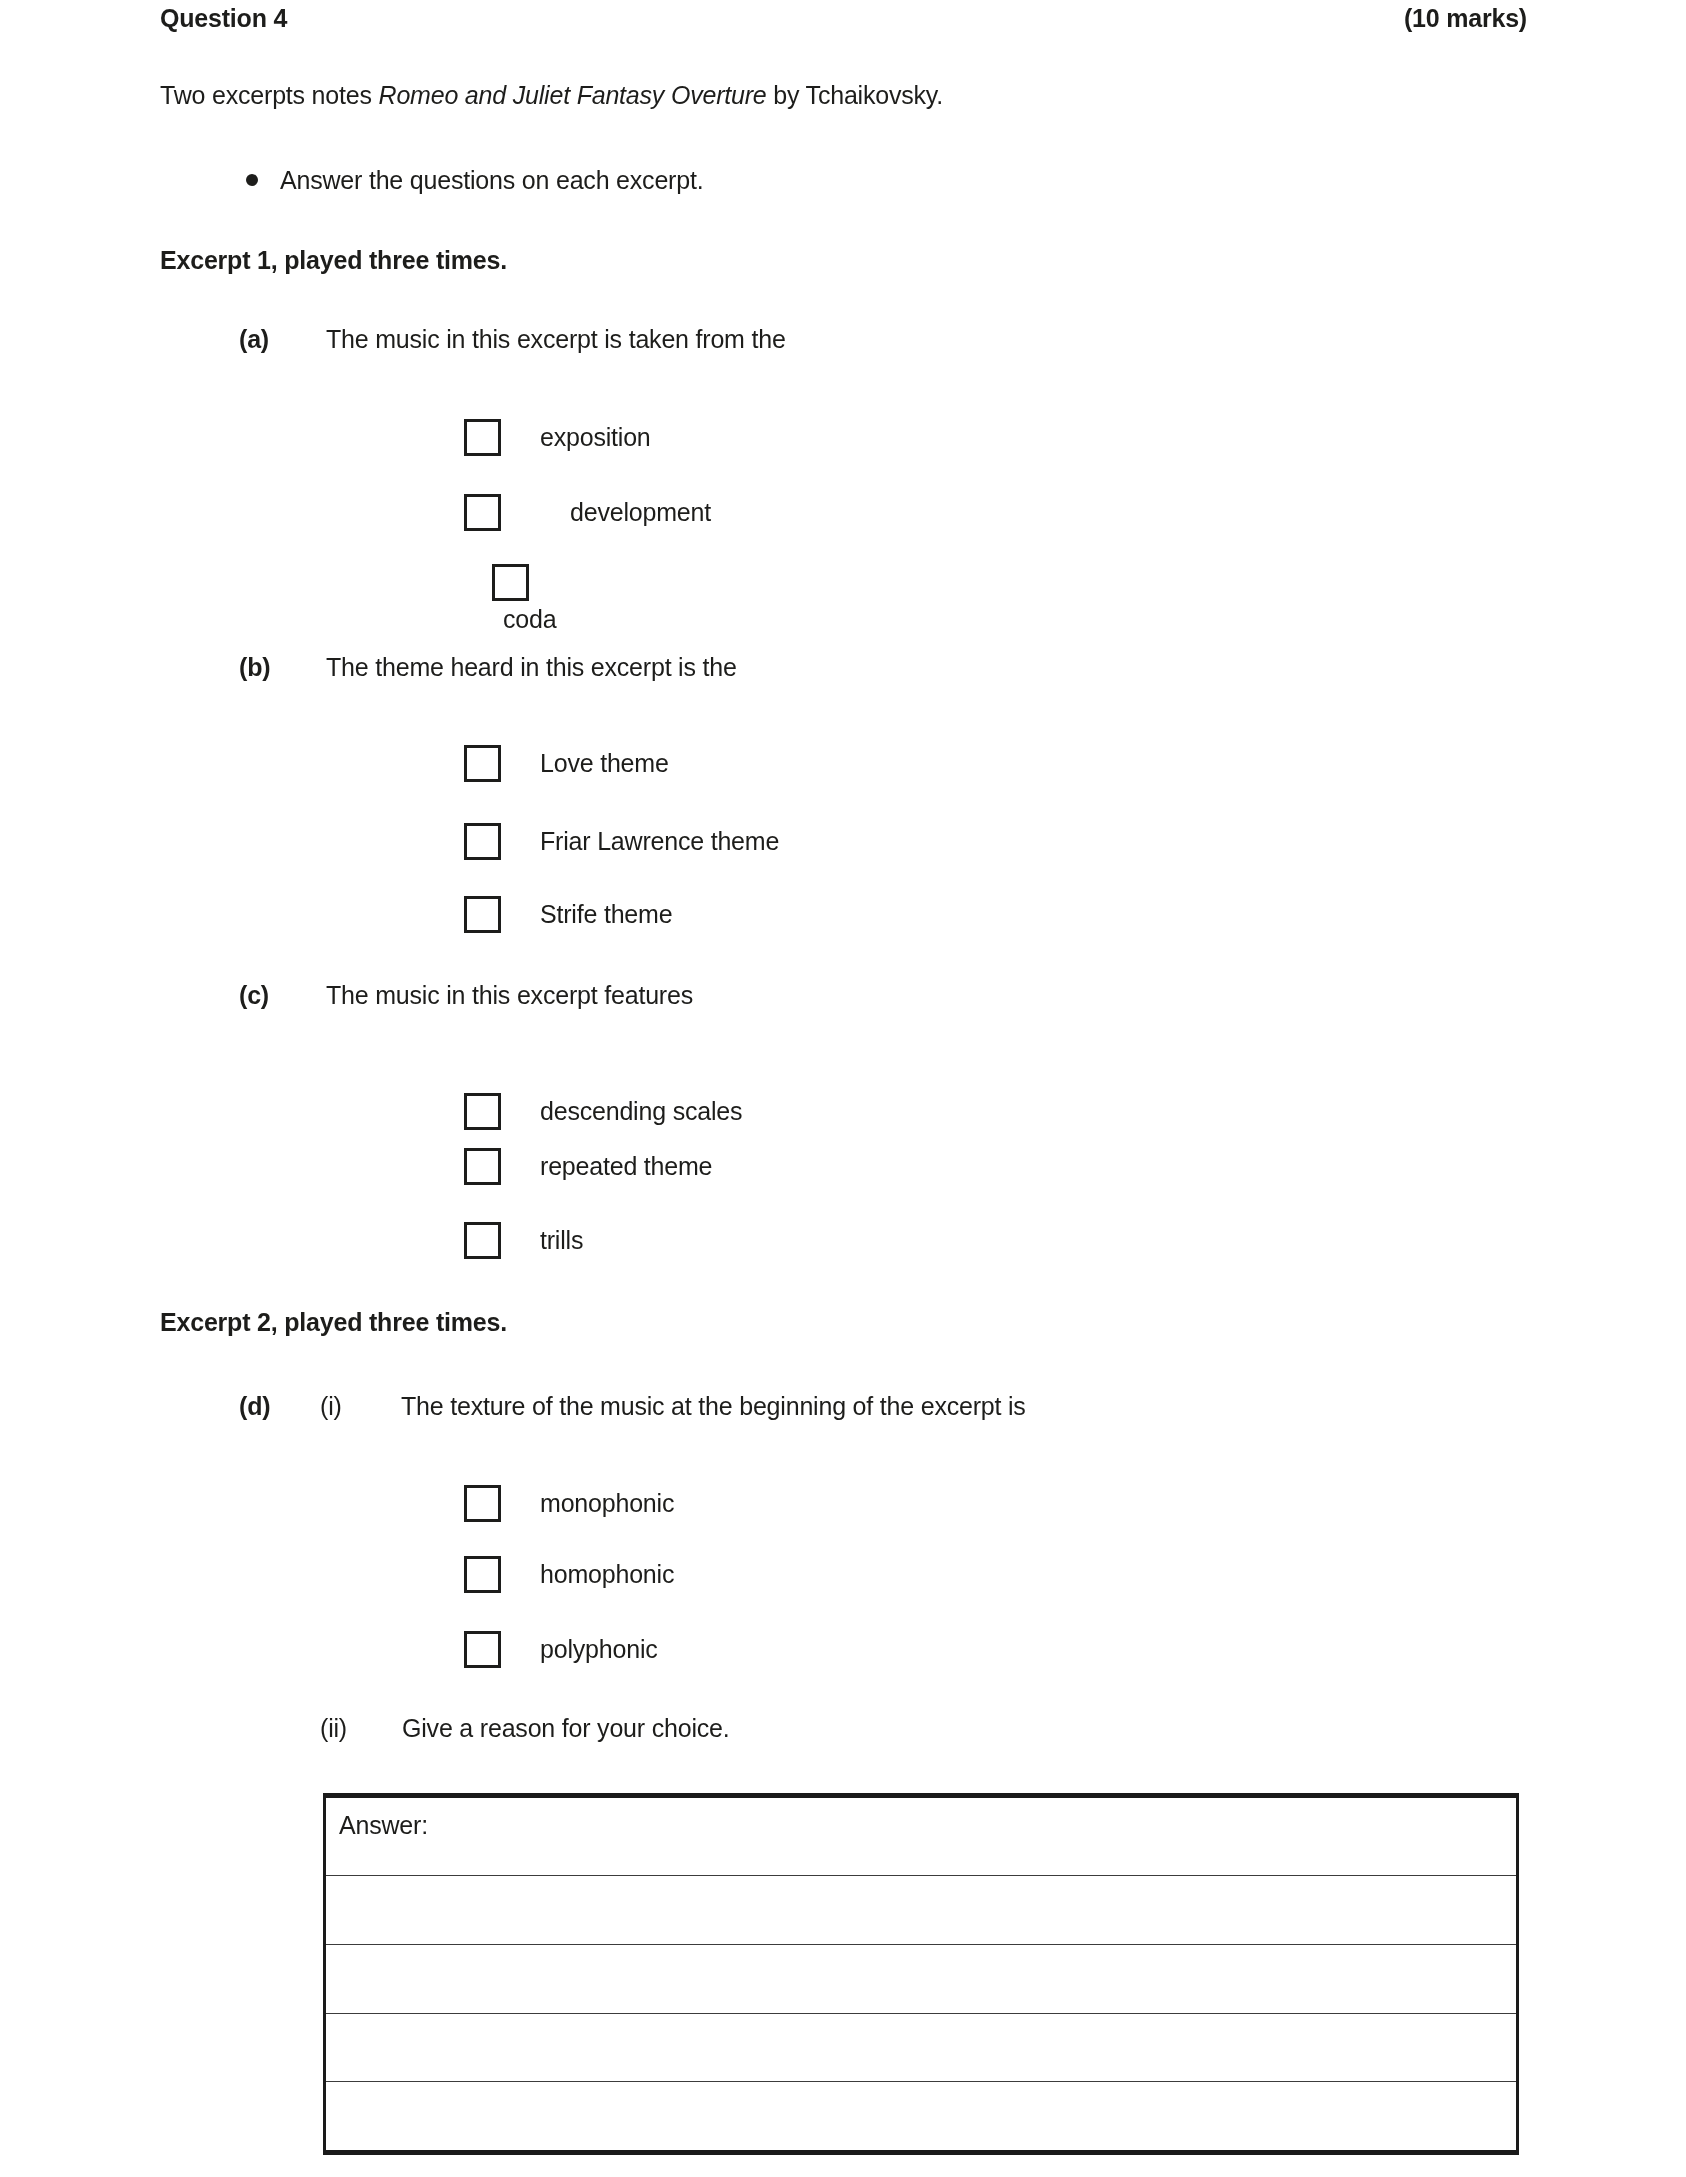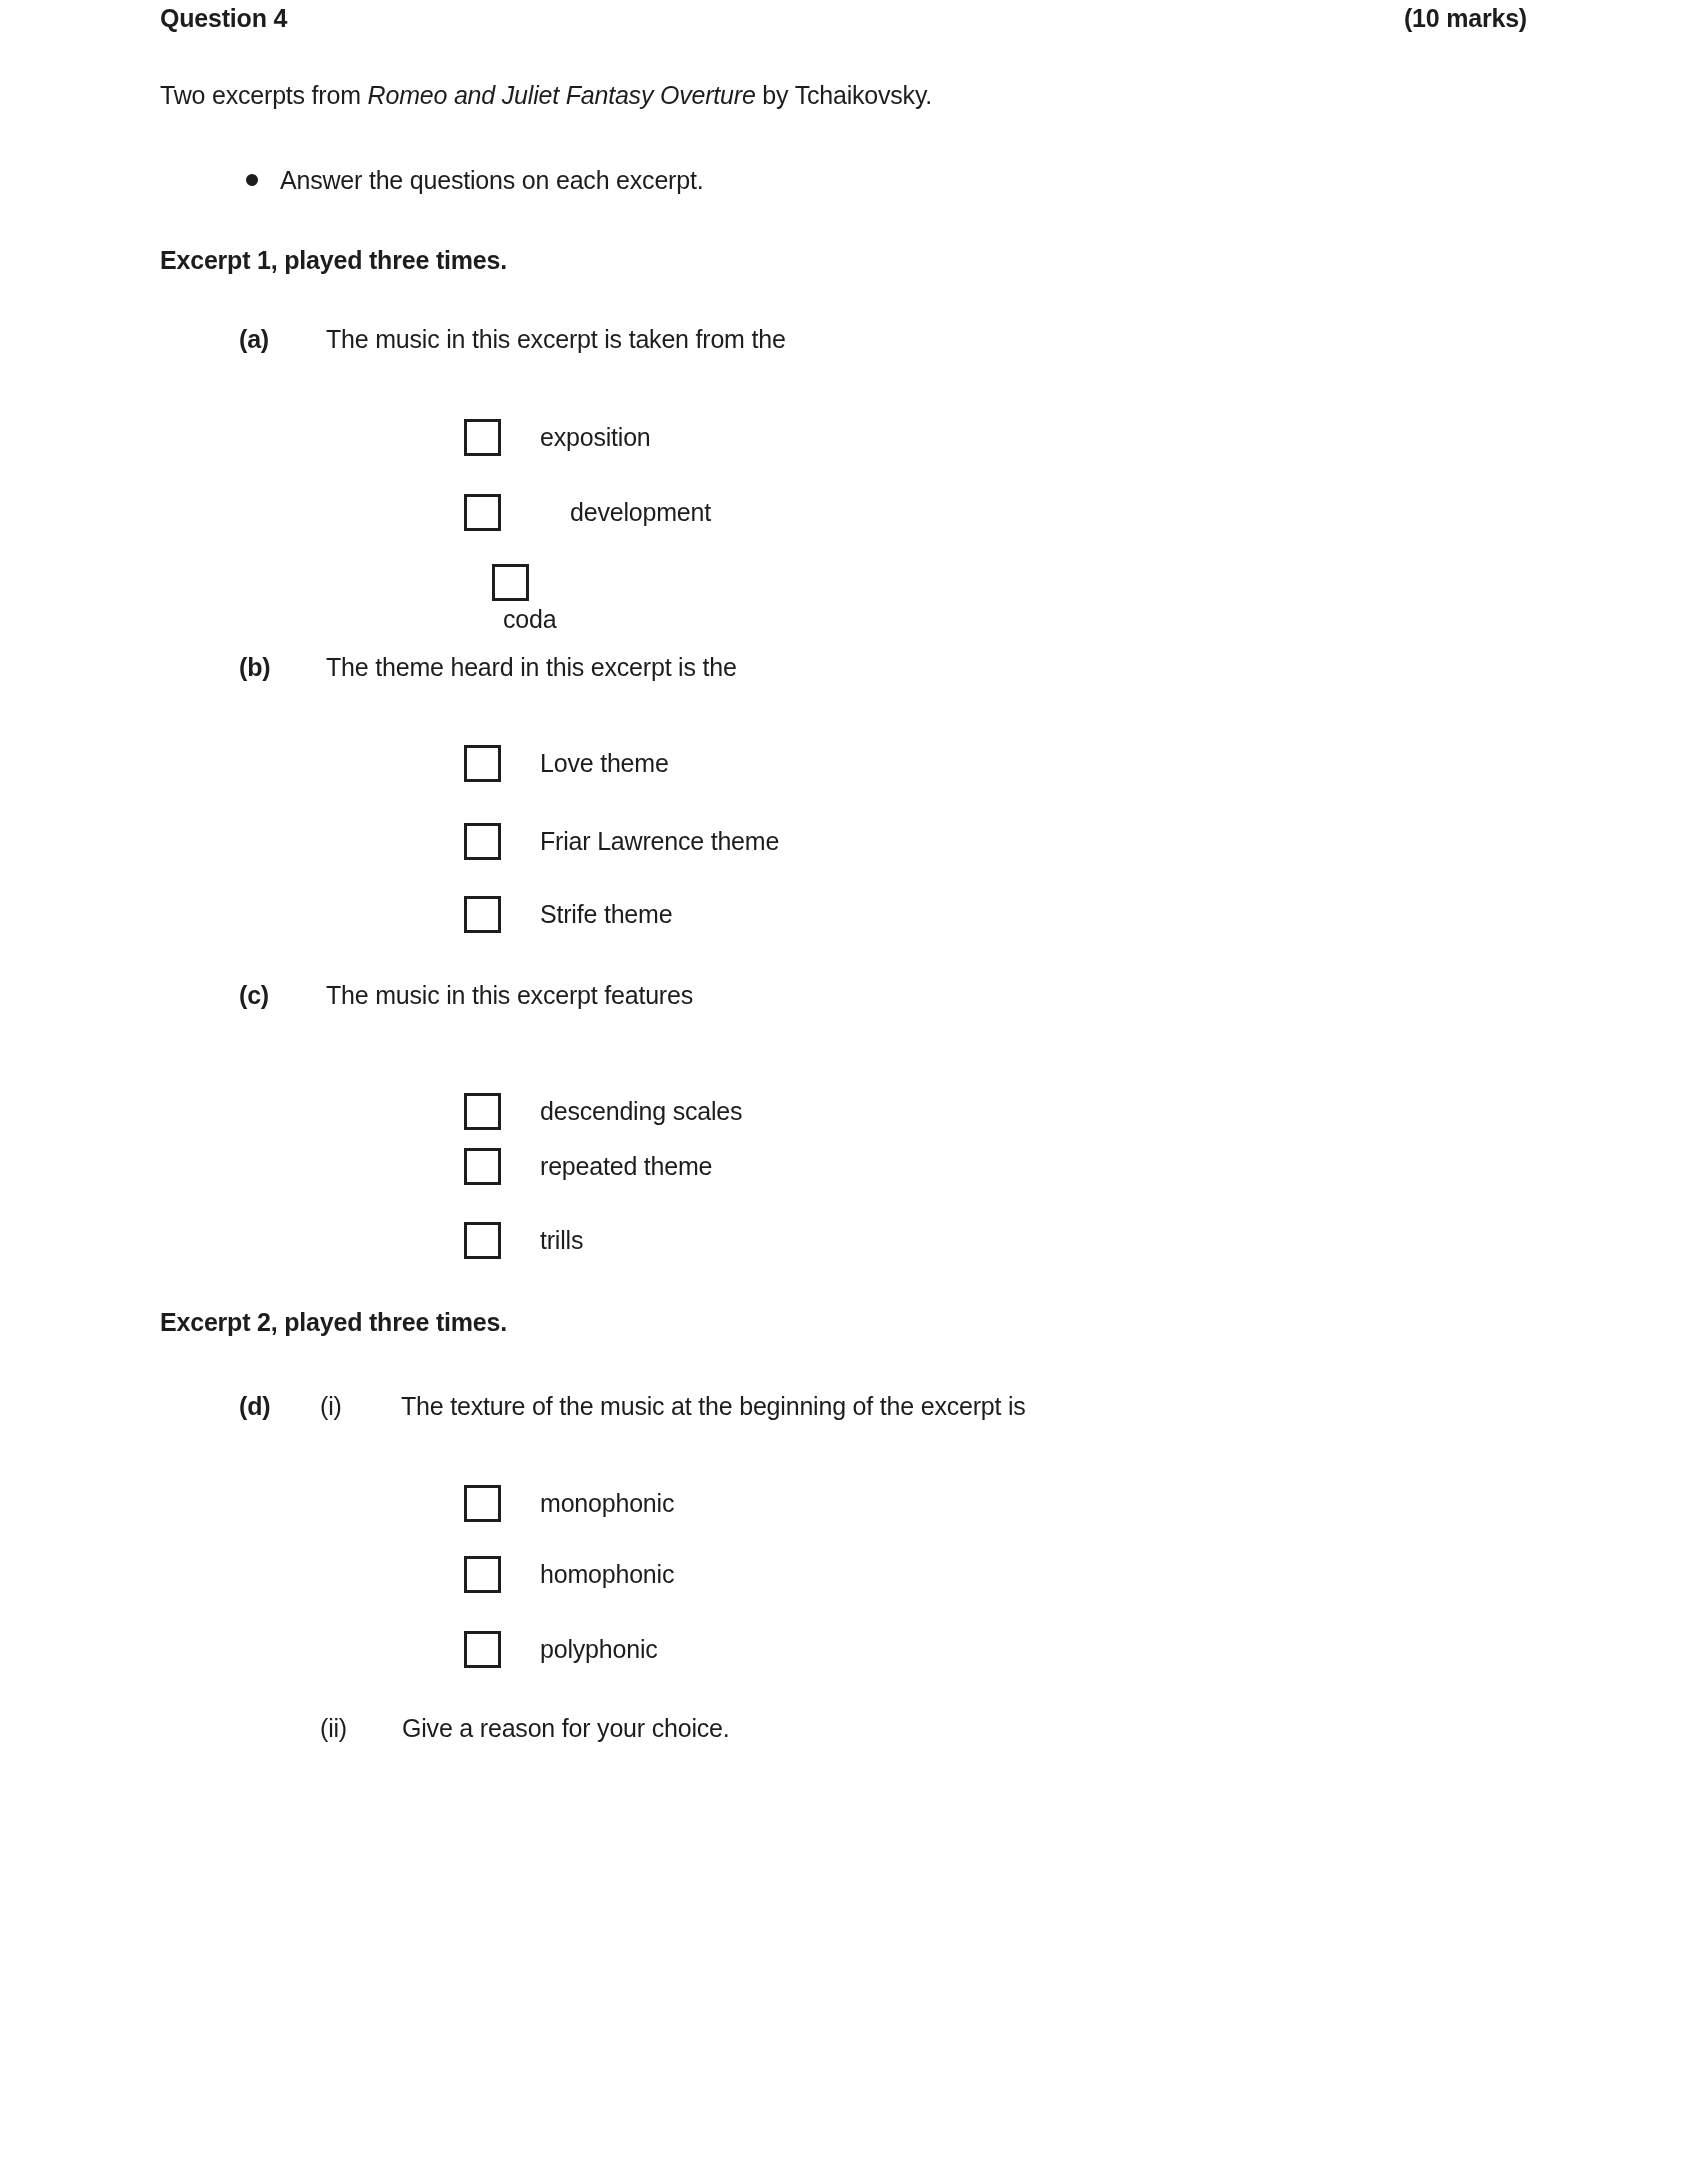--- a/index.html
+++ b/index.html
@@ -46,21 +46,21 @@
 </style>
 </head>
 <body>
 
 <div id="page">
 
   <div class="abs bold" style="left:160px;top:0px;">Question 4</div>
   <div class="abs bold marks" style="top:0px;">(10 marks)</div>
 
   <div class="abs" style="left:160px;top:77px;">
-    <span>Two excerpts from </span><span class="ital">Romeo and Juliet Fantasy Overture</span><span> by Tchaikovsky.</span>
+    <span>Two excerpts notes </span><span class="ital">Romeo and Juliet Fantasy Overture</span><span> by Tchaikovsky.</span>
   </div>
 
   <div class="abs" style="left:246px;top:162px;">
     <span class="bullet-dot"></span><span class="bullet-text">Answer the questions on each excerpt.</span>
   </div>
 
   <div class="abs bold" style="left:160px;top:242px;">Excerpt 1, played three times.</div>
 
   <div class="abs qline" style="left:239px;top:321px;">
     <span class="qlabel">(a)</span>
@@ -131,15 +131,24 @@
   <div class="optrow" style="top:1631px;">
     <span class="cbx"></span>
     <span class="optlabel">polyphonic</span>
   </div>
 
   <div class="abs qline" style="left:320px;top:1710px;">
     <span>(ii)</span>
     <span style="position:absolute;left:82px;">Give a reason for your choice.</span>
   </div>
 
+  <div id="answer-box">
+    <div class="ans-row first">
+      <span>Answer:</span>
+    </div>
+    <div class="ans-row"></div>
+    <div class="ans-row"></div>
+    <div class="ans-row"></div>
+    <div class="ans-row"></div>
+  </div>
 
 </div>
 
 
 </body></html>

